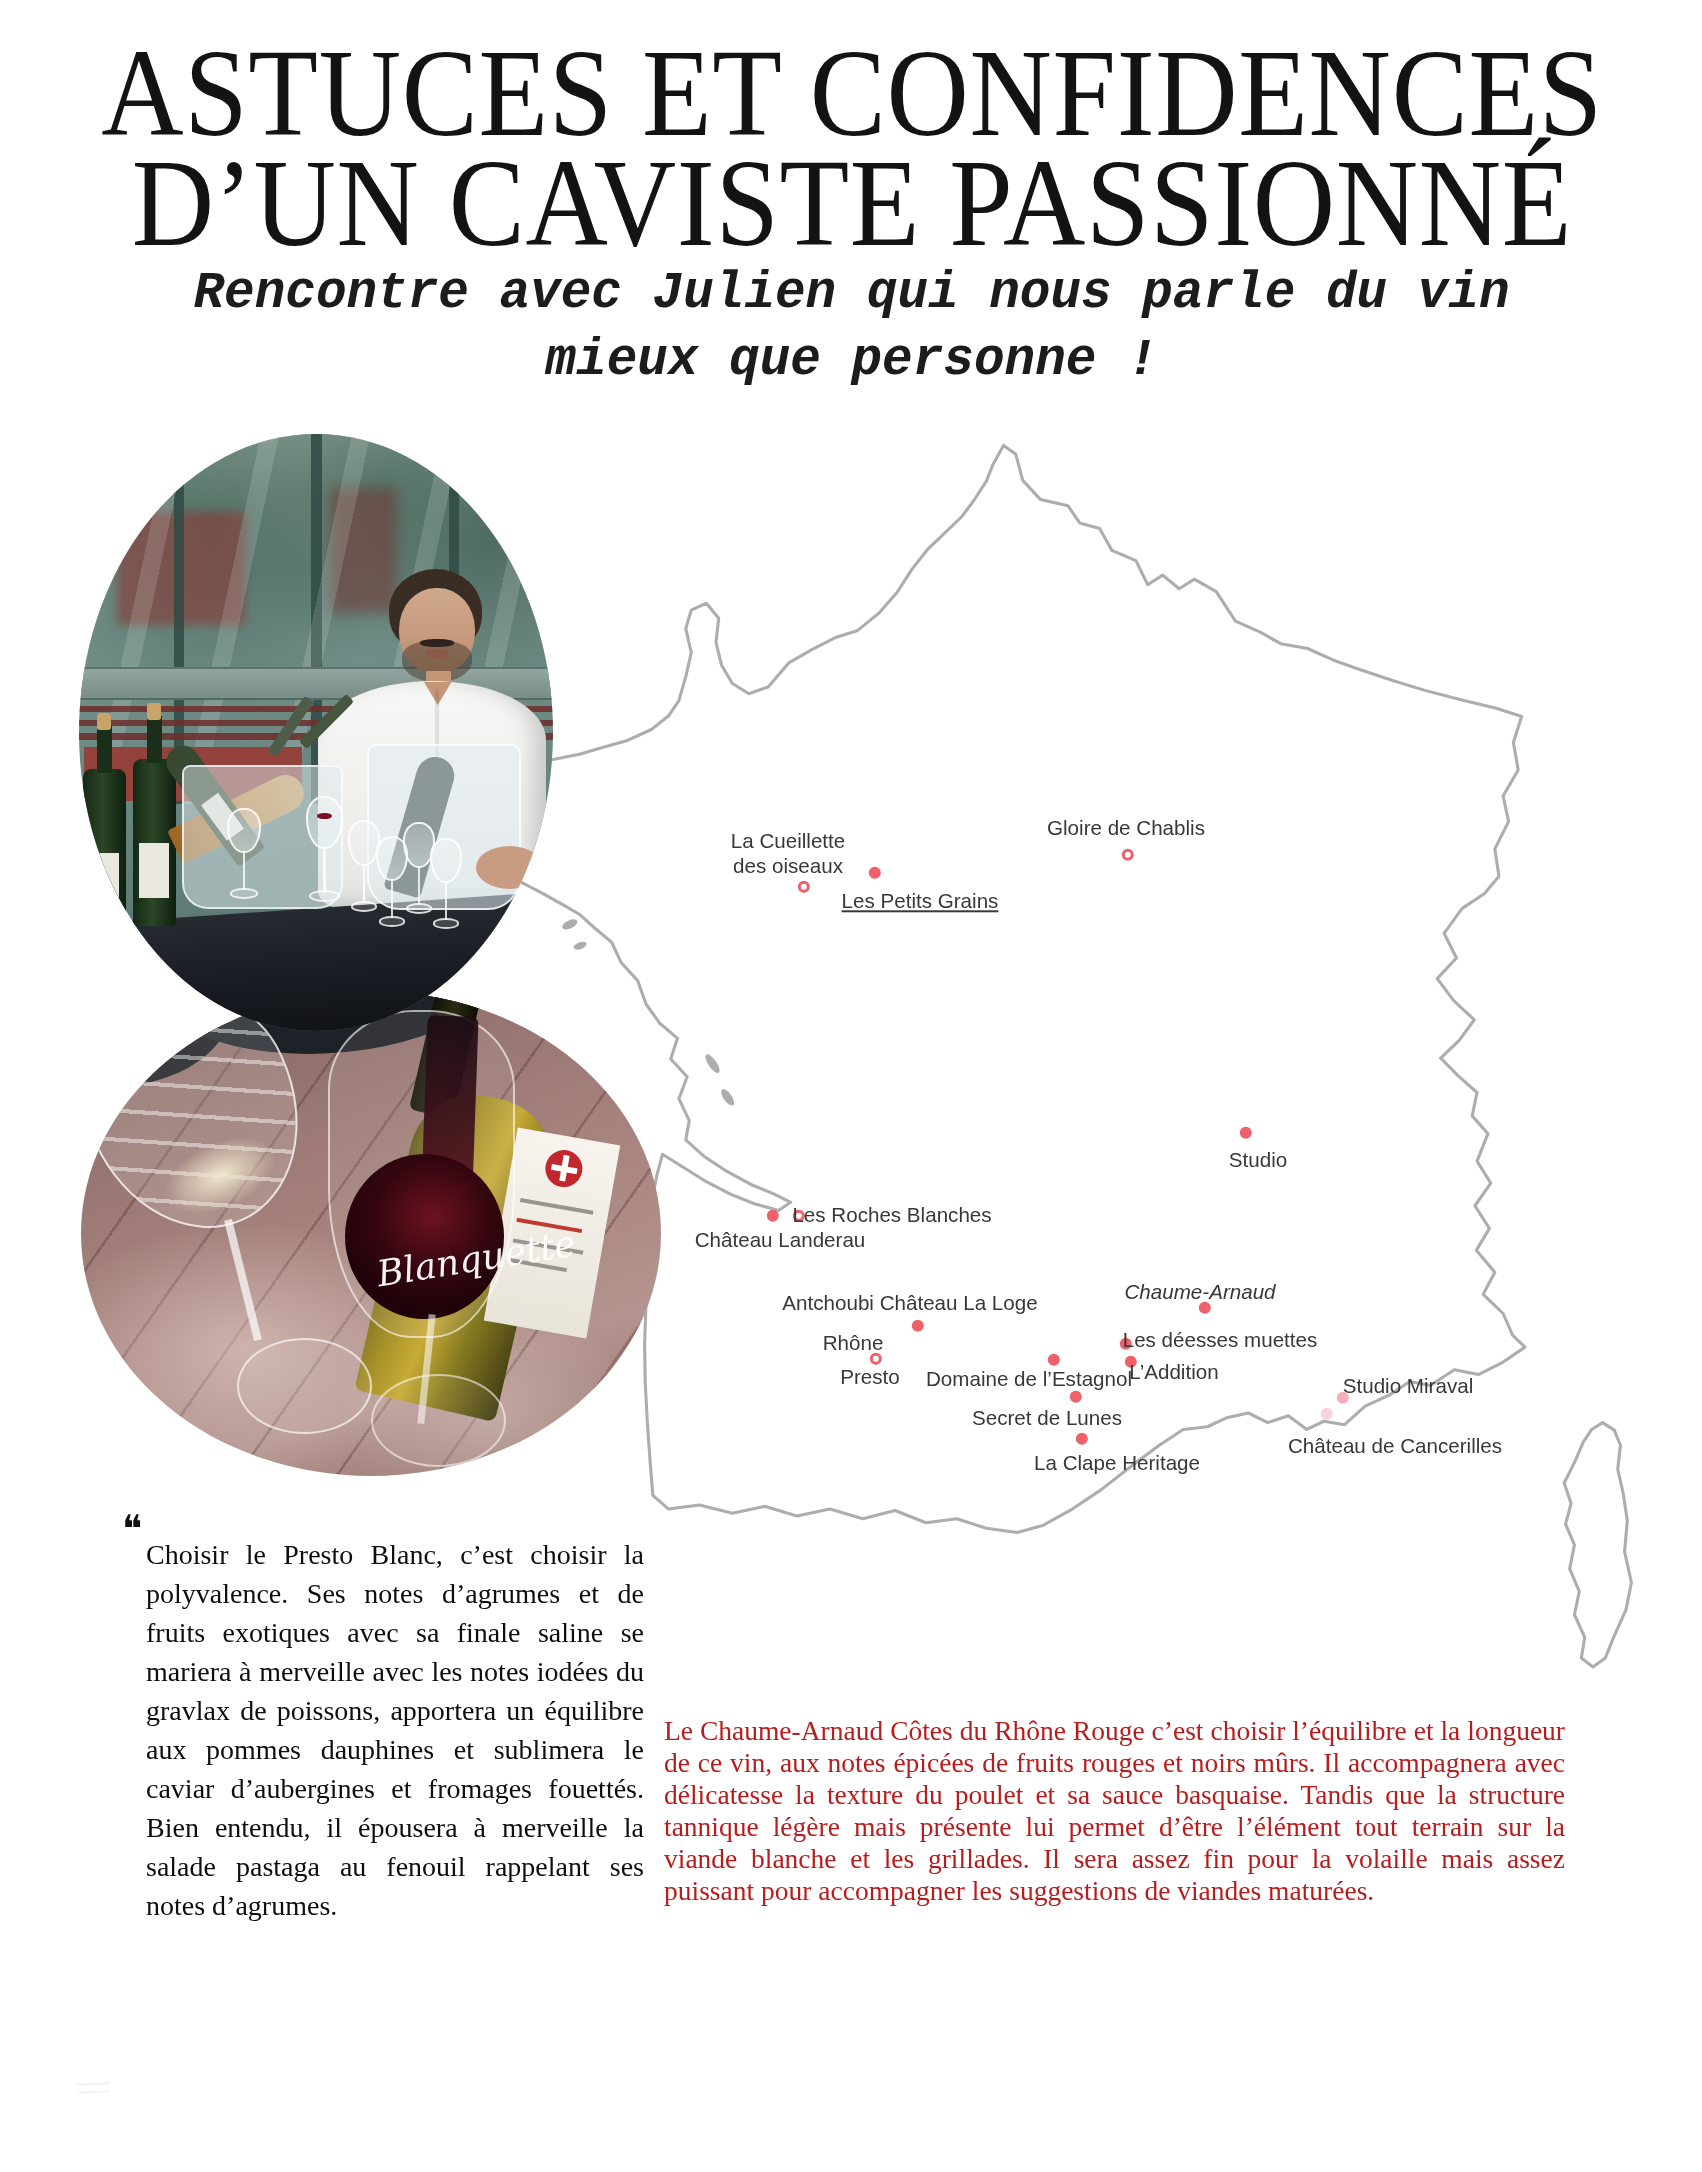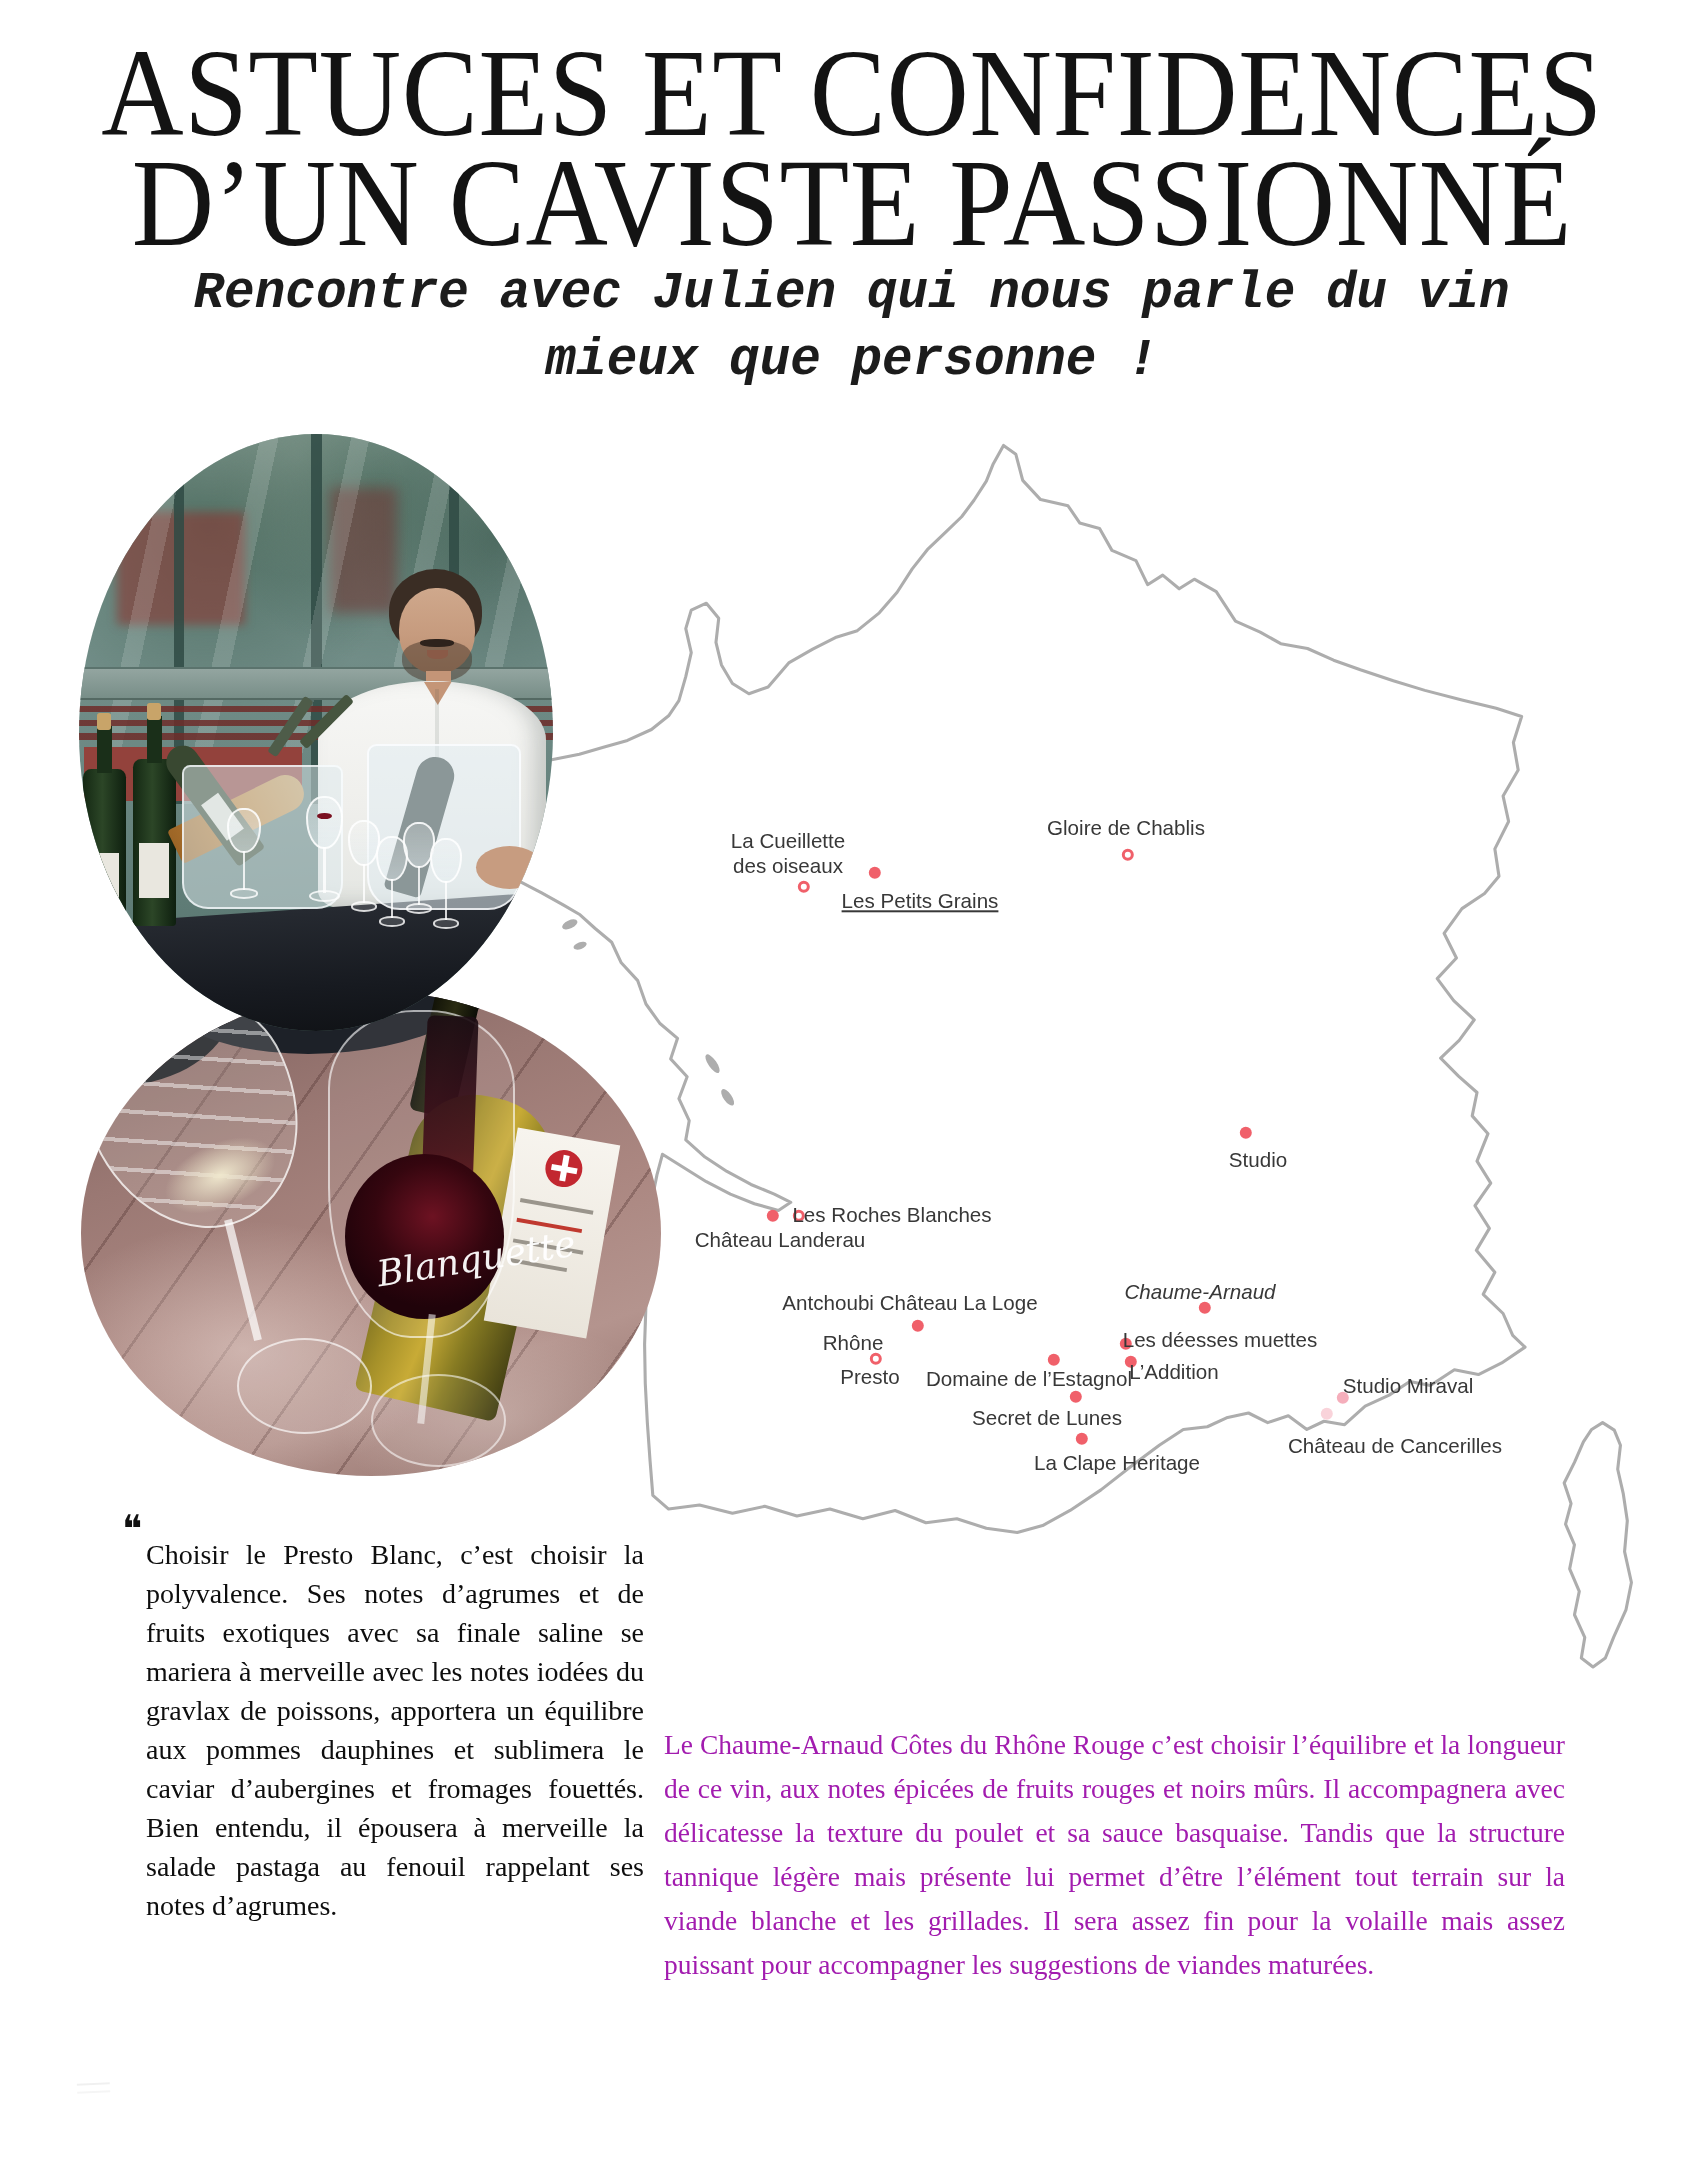--- a/index.html
+++ b/index.html
@@ -162,21 +162,21 @@
 
   
   #quote-mark { left:122px; top:1510px; font-family:"DejaVu Sans", sans-serif;
     font-size:38px; line-height:38px; color:#111; z-index:4; }
   #left-col { left:146px; top:1535px; width:498px; z-index:4;
     font-size:28px; line-height:39px; text-align:justify; color:#0e0e0e; }
   #pull-quote { left:669px; top:1555px; width:913px; z-index:4;
     font-style:italic; font-weight:600; font-size:38px; line-height:44px;
     color:var(--quote-red,#e30d2e); }
   #right-col { left:664px; top:1715px; width:901px; z-index:4;
-    font-size:27.5px; line-height:44px; text-align:justify; color:#a21caf;margin-top:8px; }
+    font-size:27.5px; line-height:32px; text-align:justify; color:#b91c1c; }
 
   #footer-smudge { left:77px; top:2083px; width:33px; height:9.6px;
     border-top:2.7px solid rgba(0,0,0,.055); border-bottom:2.1px solid rgba(0,0,0,.04);
     transform:rotate(-3deg); z-index:4; }
 </style>
 </head>
 <body>
 
 <h1 class="title-line" id="title1">ASTUCES ET CONFIDENCES</h1>
 <h1 class="title-line" id="title2">D’UN CAVISTE PASSIONNÉ</h1>

